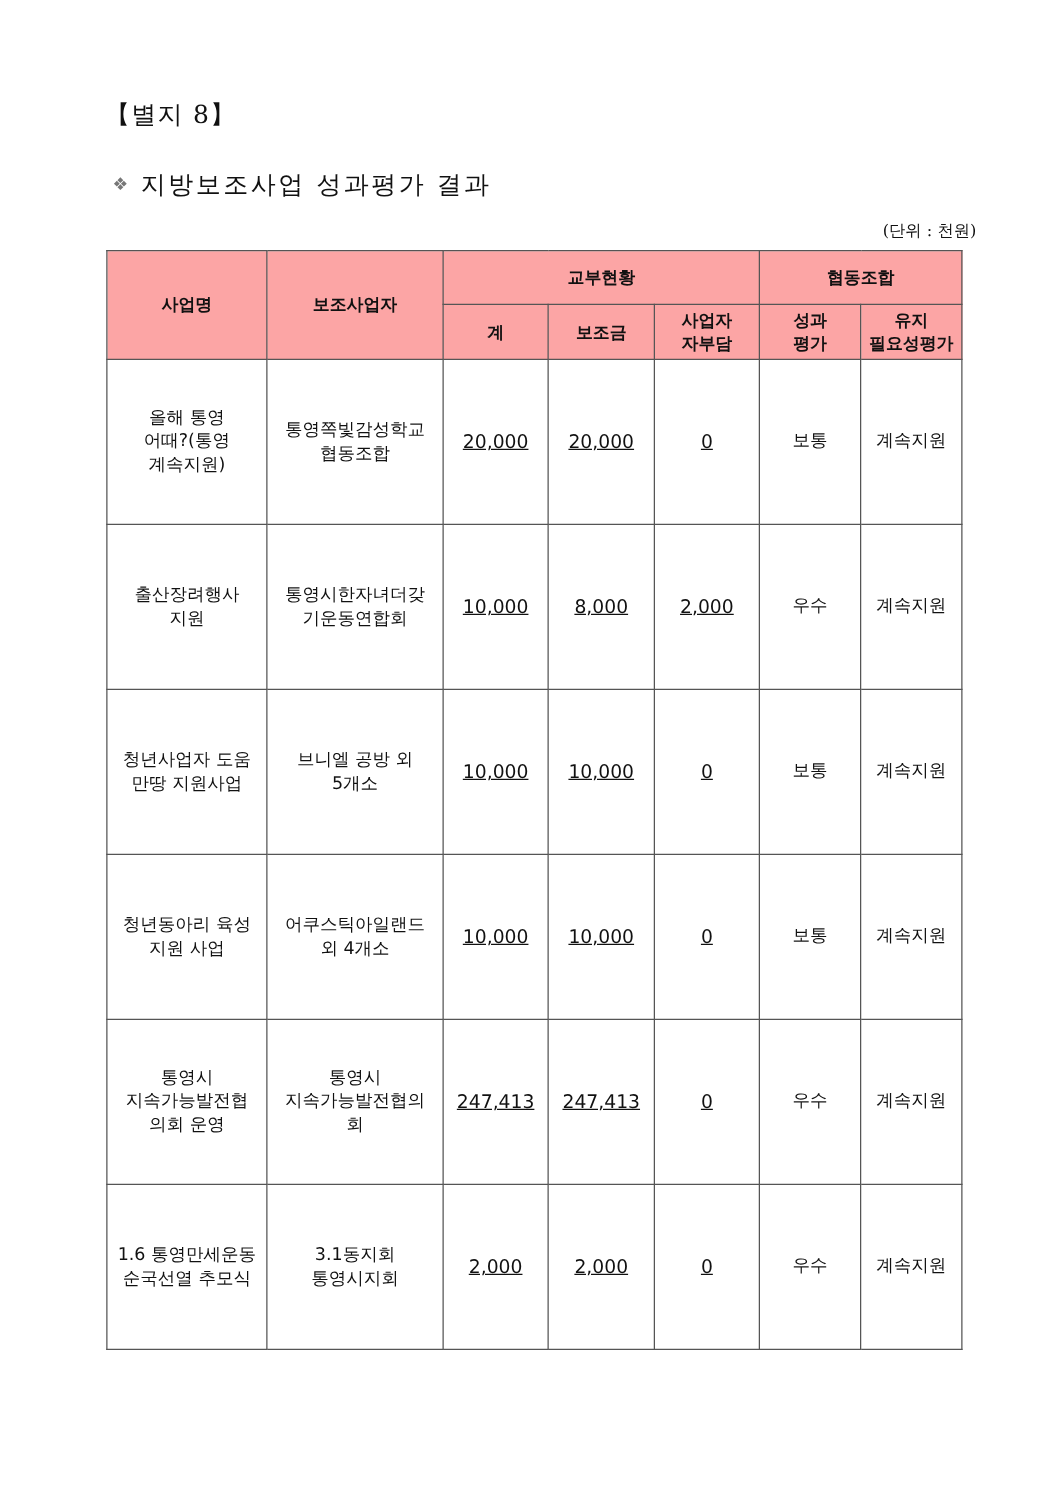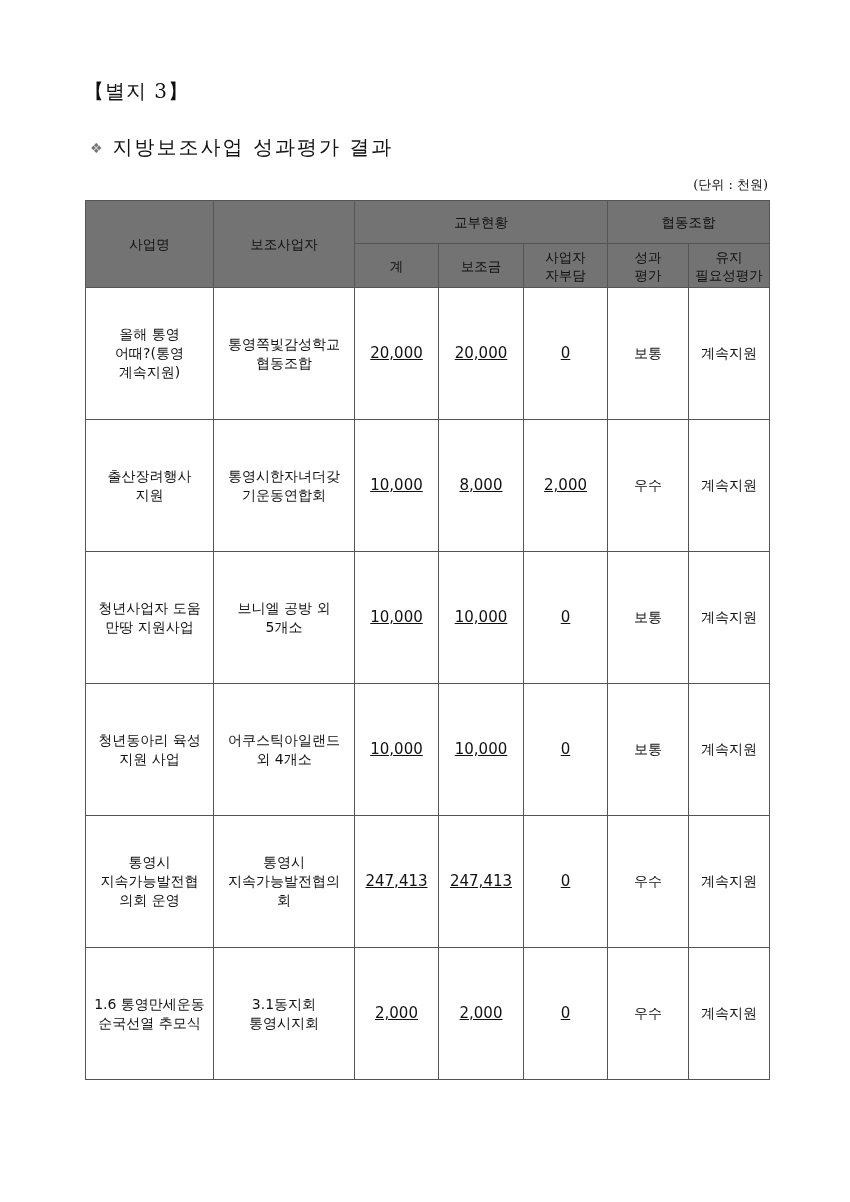--- a/index.html
+++ b/index.html
@@ -12,44 +12,44 @@
     font-family: "DejaVu Serif", "Liberation Serif", serif;
     font-size: 20px; letter-spacing: 1px;
   }
   .title {
     position: absolute; left: 90px; top: 134px;
     font-family: "DejaVu Serif", "Liberation Serif", serif;
     font-size: 20px; letter-spacing: 2px; display: flex; align-items: center;
   }
   .title .bullet { font-size: 14px; color: #777; margin-right: 8px; }
   .unit {
-    position: absolute; right: 82px; top: 176px;
+    position: absolute; right: 69px; top: 176px;
     font-family: "DejaVu Serif", "Liberation Serif", serif;
     font-size: 13px;
   }
   table {
     position: absolute; left: 85px; top: 200px;
     border-collapse: collapse; table-layout: fixed;
     width: 684px;
   }
   th, td { border: 1px solid #555; text-align: center; vertical-align: middle; padding: 0 6px; }
   table { border: 1.5px solid #222; }
   th {
-    background: #737373; font-weight: normal; font-size: 13.5px; line-height: 18px;
+    background: #fca5a5; font-weight: bold; font-size: 13.5px; line-height: 18px;
   }
   td { font-size: 14px; line-height: 19px; height: 131px; }
   td.num { padding-right: 6px; font-size: 15px; text-decoration: underline; }
   tr.h1 th { height: 42px; }
   tr.h2 th { height: 43px; }
   .ml { white-space: pre-line; }
 </style>
 </head>
 <body>
 
-<div class="annex">【별지 3】</div>
+<div class="annex">【별지 8】</div>
 
 <div class="title">
   <span class="bullet">❖</span>
   <span>지방보조사업 성과평가 결과</span>
 </div>
 
 <div class="unit">(단위 : 천원)</div>
 
 <table>
   <colgroup>

